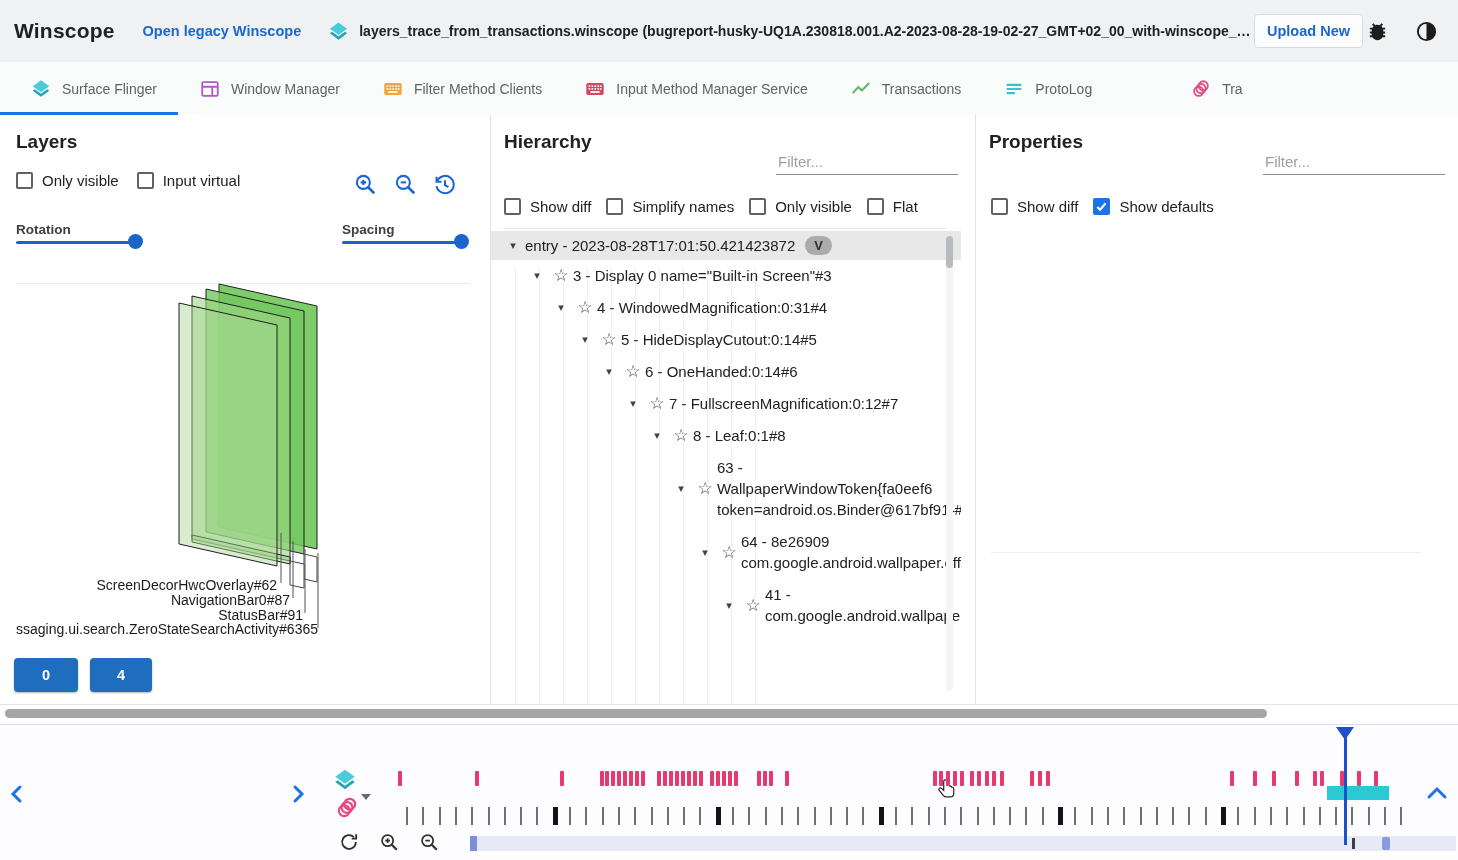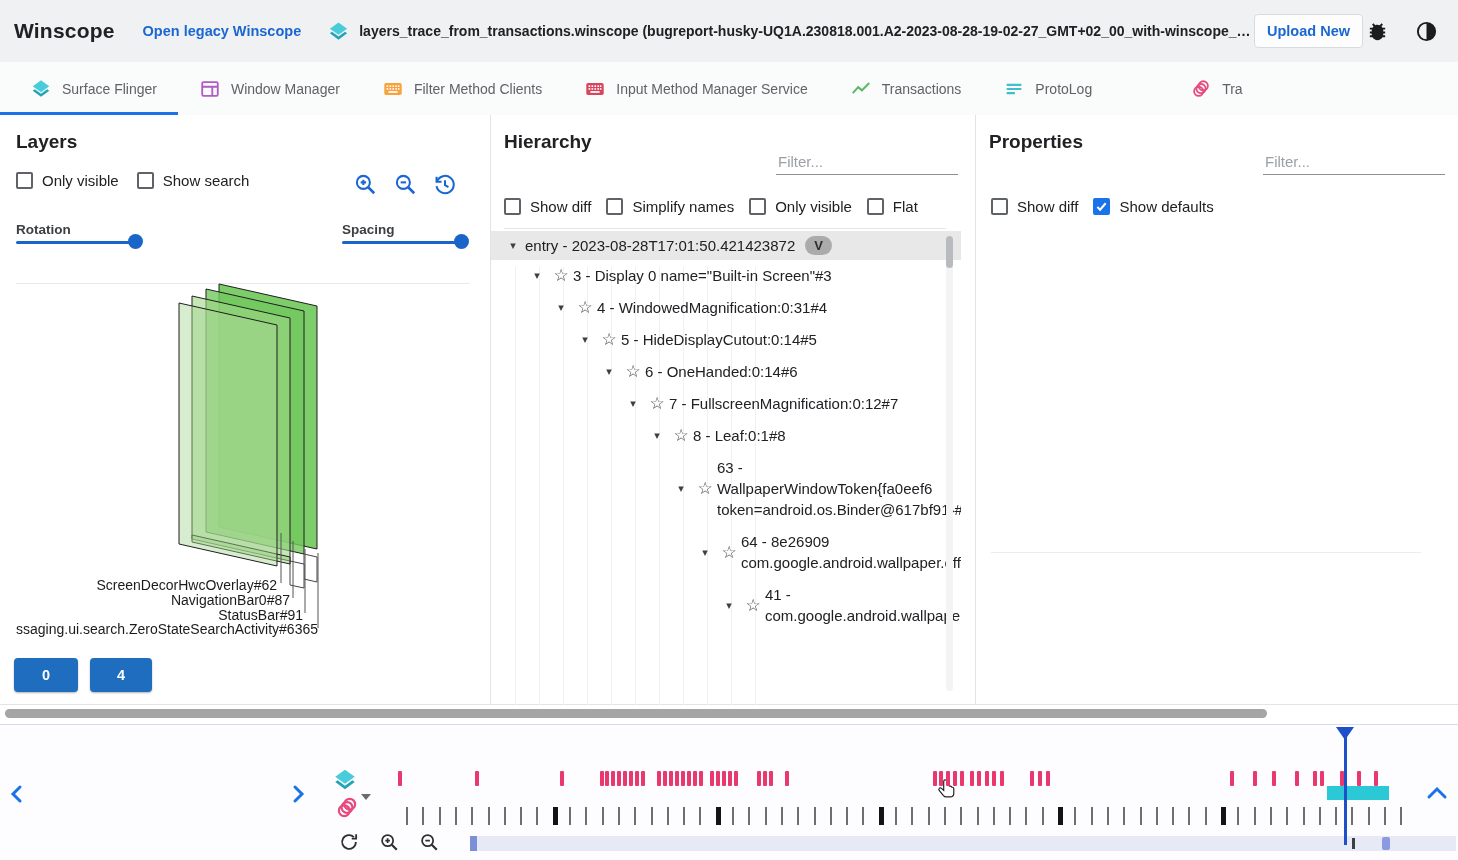--- a/index.html
+++ b/index.html
@@ -237,21 +237,21 @@
 
     <div class="panel" id="layers-panel">
       <div class="panel-title">Layers</div>
       <div class="cb-row" id="layers-checkboxes">
           <span class="checkbox-item">
             <span class="cb"></span>
             <span>Only visible</span>
           </span>
           <span class="checkbox-item">
             <span class="cb"></span>
-            <span>Show search</span>
+            <span>Input virtual</span>
           </span>
         </div>
       <div class="viz-icons">
         <span class="icon-btn" id="viz-zoom-in"><svg width="26" height="26" viewBox="0 0 24 24" fill="none" stroke="#1a67d2" stroke-width="1.9">
               <circle cx="10.5" cy="10.5" r="6"></circle>
               <path d="M15 15l5.5 5.5" stroke-width="2.4"></path>
               <path d="M8 10.5h5M10.5 8v5"></path>
             </svg></span>
         <span class="icon-btn" id="viz-zoom-out"><svg width="26" height="26" viewBox="0 0 24 24" fill="none" stroke="#1a67d2" stroke-width="1.9">
               <circle cx="10.5" cy="10.5" r="6"></circle>

